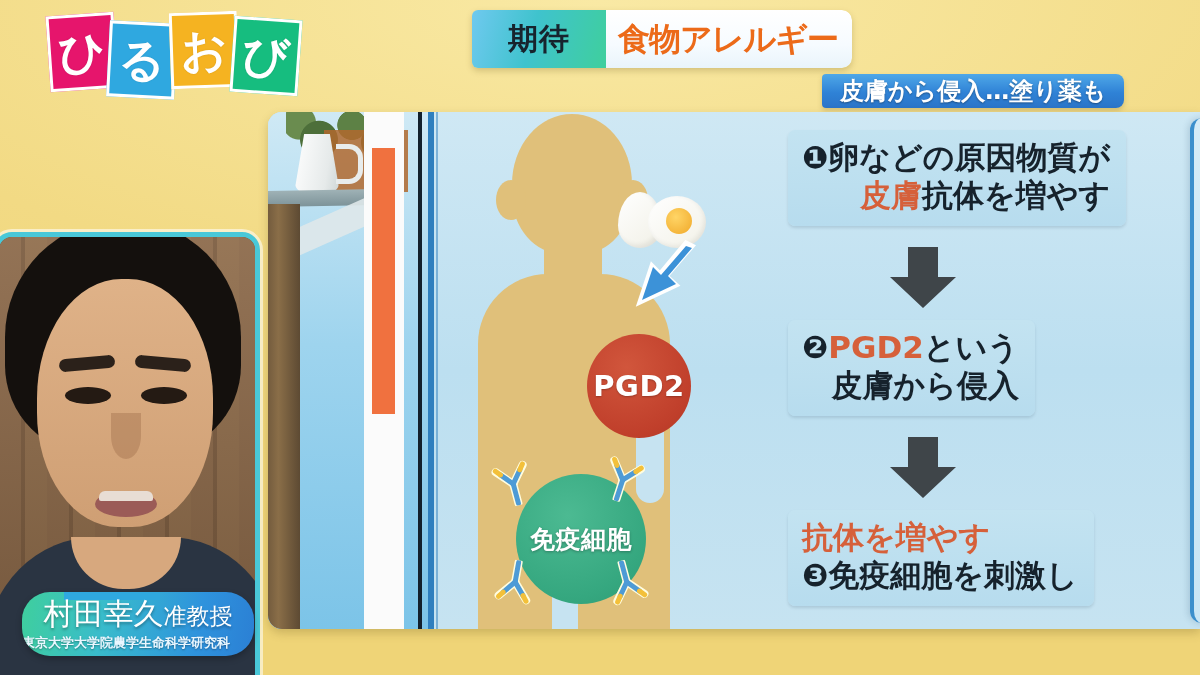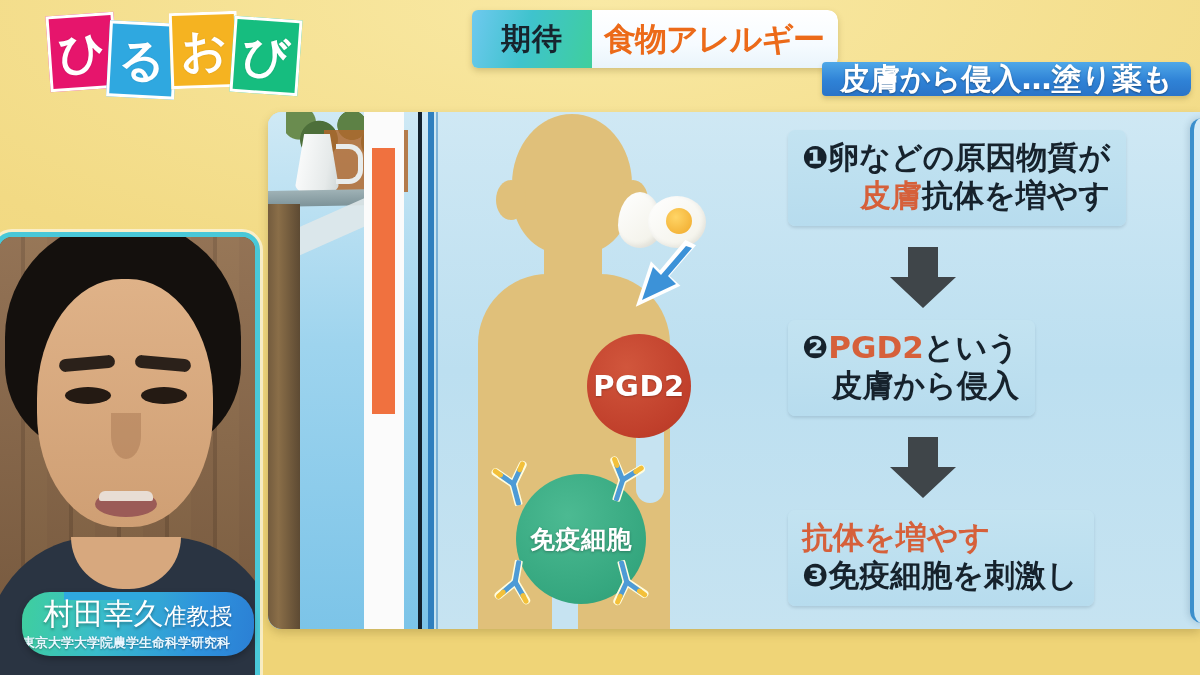--- a/index.html
+++ b/index.html
@@ -34,37 +34,37 @@
   .headline{
     position:absolute;left:472px;top:10px;height:58px;
     display:flex;align-items:stretch;
     border-radius:6px 10px 10px 6px;overflow:hidden;
     box-shadow:0 3px 6px rgba(120,100,40,.28);
   }
   .headline .hl-left{
     width:112px;display:flex;align-items:center;justify-content:center;
     background:linear-gradient(105deg,#6fc9ef 0%,#3fc3cd 45%,#3fcf9d 100%);
     font-size:30px;font-weight:bold;color:#17242e;letter-spacing:1px;
-    padding:0 4px;
+    padding:0 11px;
   }
   .headline .hl-main{
     background:linear-gradient(180deg,#ffffff 0%,#f6fbff 60%,#e9f4fb 100%);
     display:flex;align-items:center;padding:0 14px 0 12px;
     border-radius:0 10px 10px 0;
   }
   .hl-main span{font-size:32px;font-weight:bold;line-height:1;letter-spacing:-1px;}
   .hl-accent{color:#ec6a19;}
   .hl-plain{color:#111820;}
 
   .subline{
-    position:absolute;left:822px;top:62px;height:34px;
+    position:absolute;left:822px;top:74px;height:34px;
     display:flex;align-items:center;justify-content:center;padding:0 18px;
     background:linear-gradient(180deg,#4fa8e8 0%,#2f82d6 55%,#2a74c8 100%);
     border-radius:4px 8px 8px 4px;
-    color:#fff;font-size:30px;font-weight:bold;letter-spacing:0px;
+    color:#fff;font-size:24px;font-weight:bold;letter-spacing:0px;
     text-shadow:0 1px 2px rgba(0,0,0,.35);
     box-shadow:0 3px 5px rgba(120,100,40,.25);
   }
 
   
   .content{
     position:absolute;left:268px;top:112px;width:932px;height:517px;
     border-radius:14px 0 0 14px;overflow:hidden;
     box-shadow:0 4px 10px rgba(120,100,40,.30);
     background:#cfe6f2;

